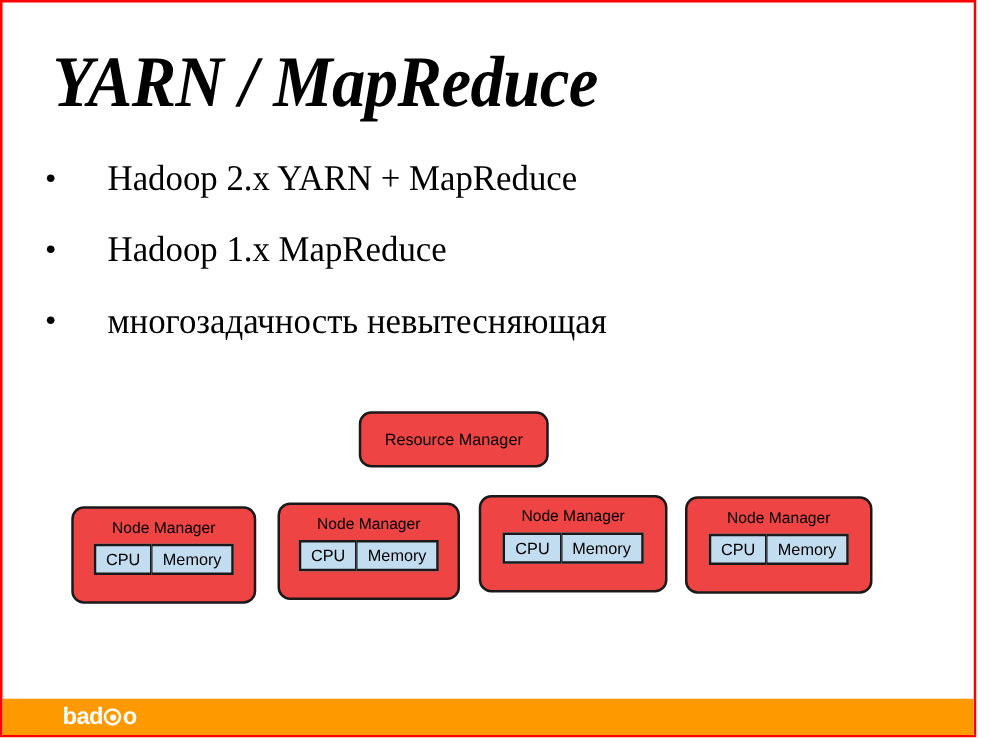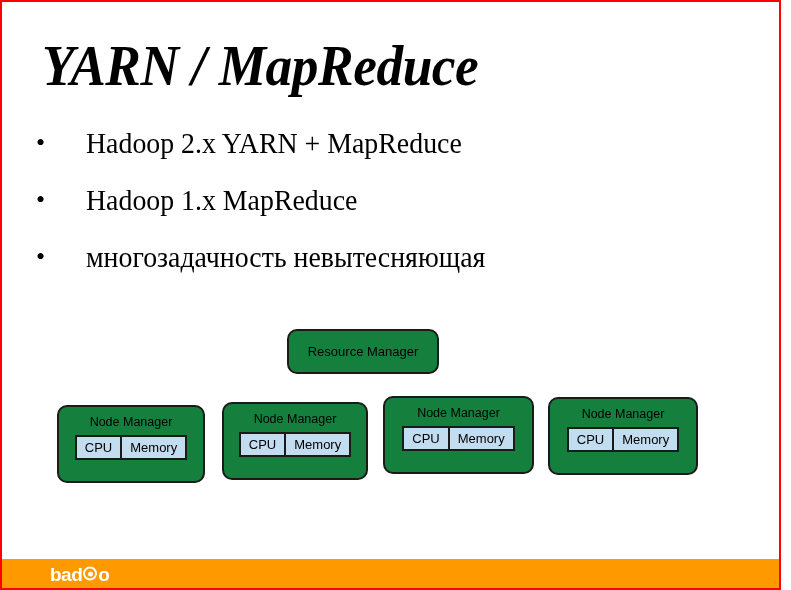--- a/index.html
+++ b/index.html
@@ -74,21 +74,21 @@
   .diagram {
     position: absolute;
     left: 0;
     top: 0;
     width: 791px;
     height: 590px;
     pointer-events: none;
   }
   .node-box {
     position: absolute;
-    background: #15803d;
+    background: #ef4444;
     border: 2px solid #1a1a1a;
     border-radius: 10px;
     box-sizing: border-box;
     pointer-events: auto;
   }
   .rm-box {
     left: 285px;
     top: 327px;
     width: 152px;
     height: 45px;

